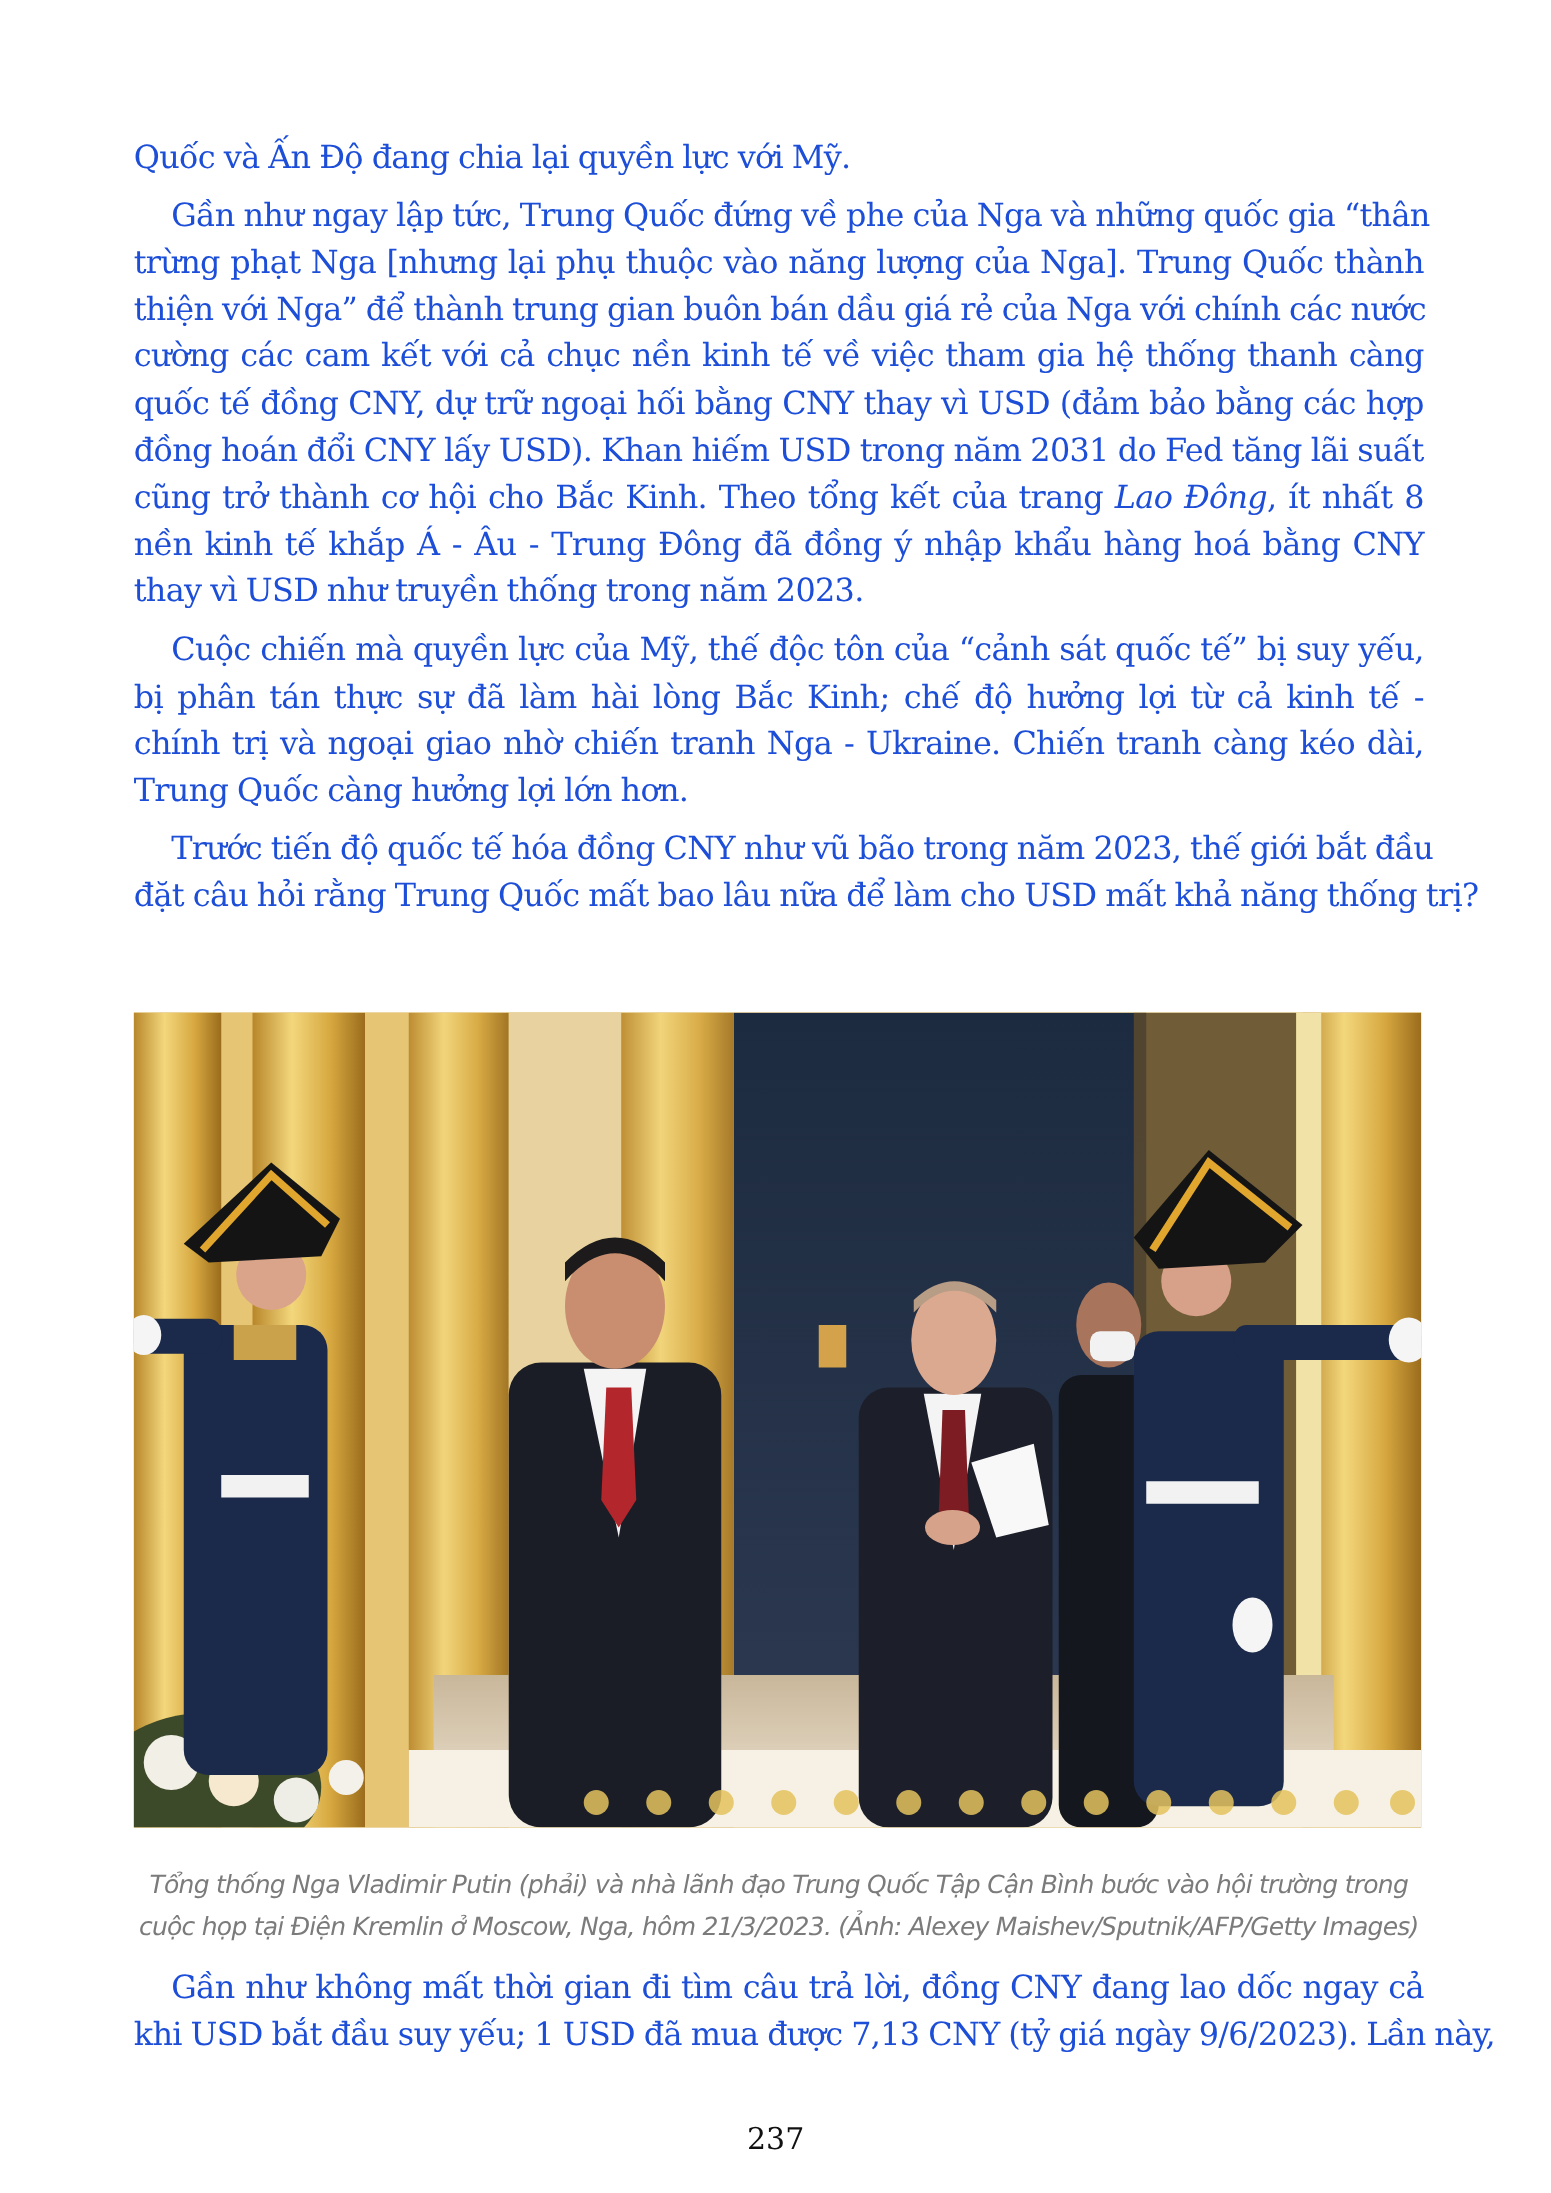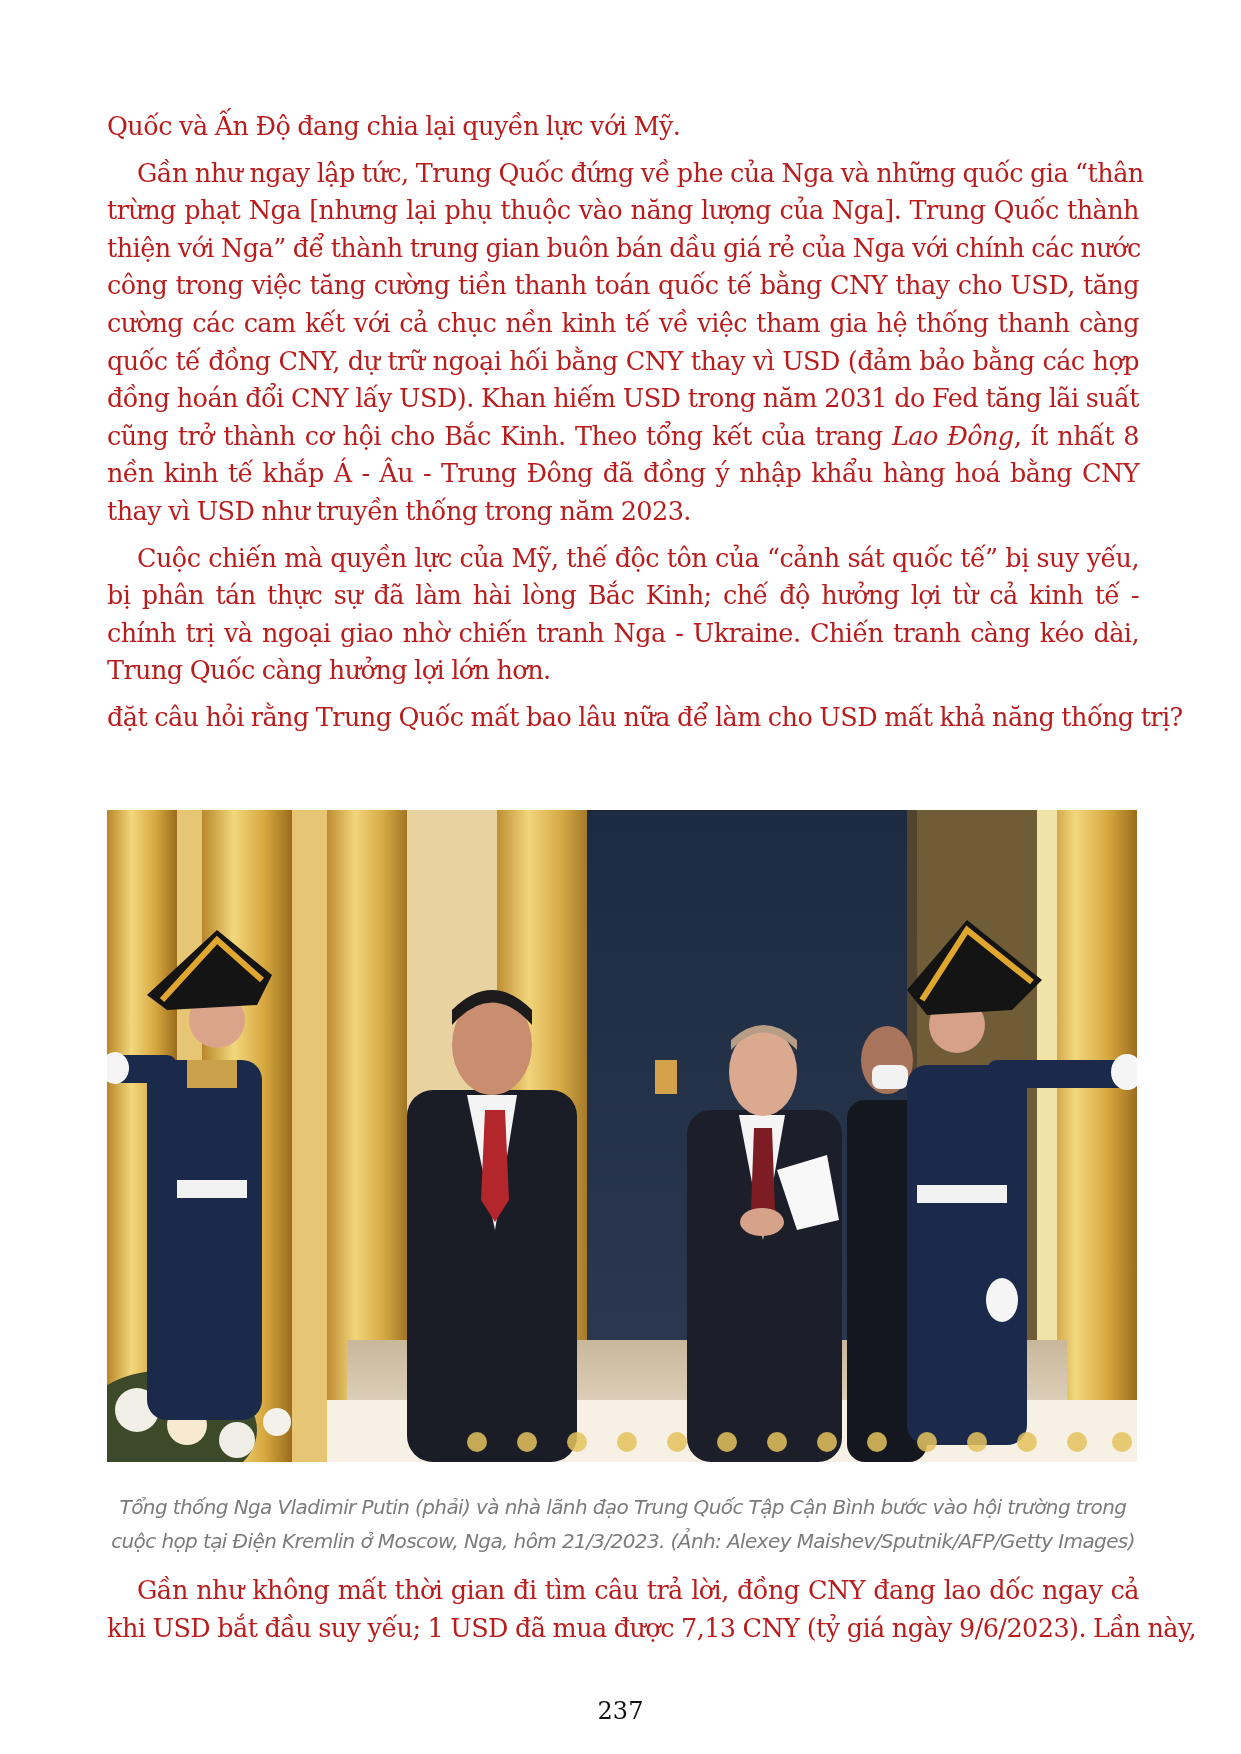--- a/index.html
+++ b/index.html
@@ -1,21 +1,21 @@
 <!DOCTYPE html>
 <html><head>
 <meta charset="utf-8">
 <style>
   html, body { margin: 0; padding: 0; background: #ffffff; }
   body { width: 1241px; height: 1754px; position: relative; overflow: hidden; }
   .page { position: absolute; left: 0; top: 0; width: 1241px; height: 1754px; background: #fff; }
   .text {
     position: absolute; left: 107px; width: 1032px;
     font-family: "DejaVu Serif", "Liberation Serif", serif;
-    font-size: 25.5px; line-height: 37.6px; color: #b91c1c;
+    font-size: 25.5px; line-height: 37.6px; color: #1d4ed8;
     text-align: justify; letter-spacing: -0.55px; word-spacing: -0.5px;
   }
   .para { display: block; }
   .para .ln { display: block; text-align-last: justify; white-space: nowrap; }
   .para .ln.last { text-align-last: left; }
   .para .ln.ind { padding-left: 30px; }
   em.it { font-style: italic; }
   .photo {
     position: absolute; left: 107px; top: 810px; width: 1030px; height: 652px; overflow: hidden;
     background: #d9b25a;
@@ -40,37 +40,37 @@
 
   <div class="text" style="top:108px;">
     <div class="para" style="margin-bottom:9px;">
       <span class="ln last">Quốc và Ấn Độ đang chia lại quyền lực với Mỹ.</span>
     </div>
 
     <div class="para" style="margin-bottom:9px;">
       <span class="ln ind">Gần như ngay lập tức, Trung Quốc đứng về phe của Nga và những quốc gia “thân</span>
       <span class="ln">trừng phạt Nga [nhưng lại phụ thuộc vào năng lượng của Nga]. Trung Quốc thành</span>
       <span class="ln">thiện với Nga” để thành trung gian buôn bán dầu giá rẻ của Nga với chính các nước</span>
-      <span class="ln">công trong việc tăng cường tiền thanh toán quốc tế bằng CNY thay cho USD, tăng</span>
       <span class="ln">cường các cam kết với cả chục nền kinh tế về việc tham gia hệ thống thanh càng</span>
       <span class="ln">quốc tế đồng CNY, dự trữ ngoại hối bằng CNY thay vì USD (đảm bảo bằng các hợp</span>
       <span class="ln">đồng hoán đổi CNY lấy USD). Khan hiếm USD trong năm 2031 do Fed tăng lãi suất</span>
       <span class="ln"><span style="white-space:pre;">cũng trở thành cơ hội cho Bắc Kinh. Theo tổng kết của trang </span><em class="it">Lao Đông</em><span>, ít nhất 8</span></span>
       <span class="ln">nền kinh tế khắp Á - Âu - Trung Đông đã đồng ý nhập khẩu hàng hoá bằng CNY</span>
       <span class="ln last">thay vì USD như truyền thống trong năm 2023.</span>
     </div>
 
     <div class="para" style="margin-bottom:9px;">
       <span class="ln ind">Cuộc chiến mà quyền lực của Mỹ, thế độc tôn của “cảnh sát quốc tế” bị suy yếu,</span>
       <span class="ln">bị phân tán thực sự đã làm hài lòng Bắc Kinh; chế độ hưởng lợi từ cả kinh tế -</span>
       <span class="ln">chính trị và ngoại giao nhờ chiến tranh Nga - Ukraine. Chiến tranh càng kéo dài,</span>
       <span class="ln last">Trung Quốc càng hưởng lợi lớn hơn.</span>
     </div>
 
     <div class="para">
+      <span class="ln ind">Trước tiến độ quốc tế hóa đồng CNY như vũ bão trong năm 2023, thế giới bắt đầu</span>
       <span class="ln">đặt câu hỏi rằng Trung Quốc mất bao lâu nữa để làm cho USD mất khả năng thống trị?</span>
     </div>
   </div>
 
   <div class="photo">
     <svg viewBox="0 0 1030 652" preserveAspectRatio="none" xmlns="http://www.w3.org/2000/svg">
       <defs>
         <linearGradient id="gold" x1="0" x2="1" y1="0" y2="0">
           <stop offset="0" stop-color="#b8862a"></stop>
           <stop offset="0.35" stop-color="#f3d77c"></stop>

